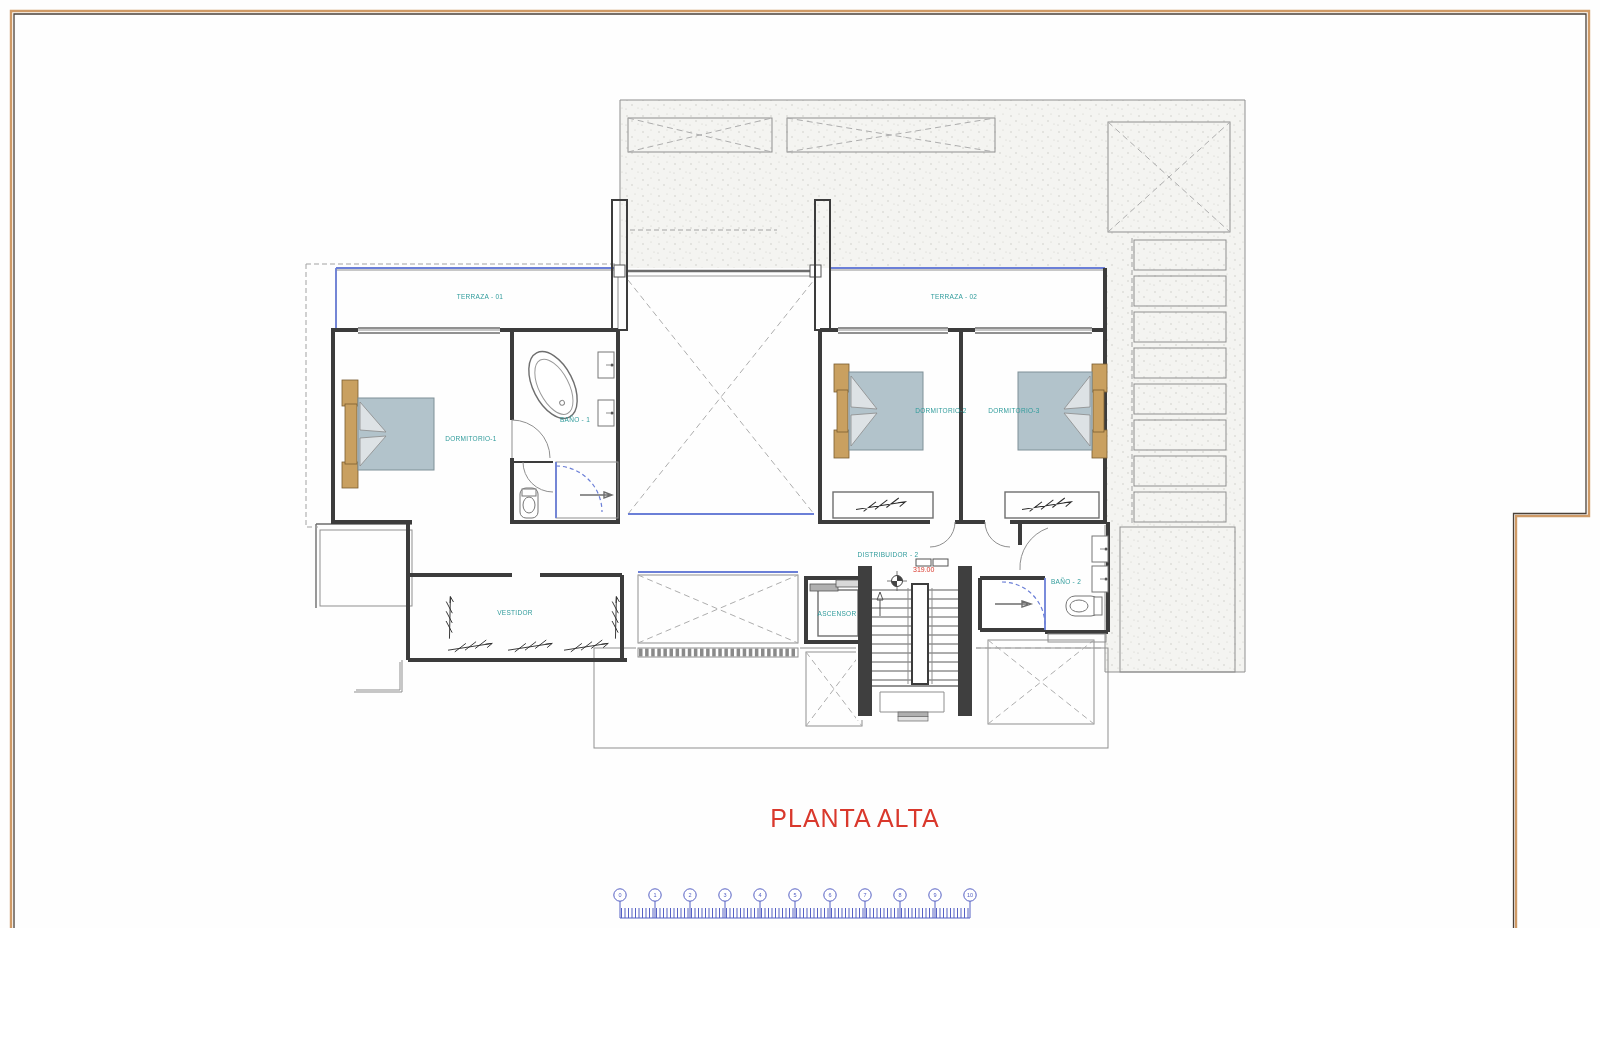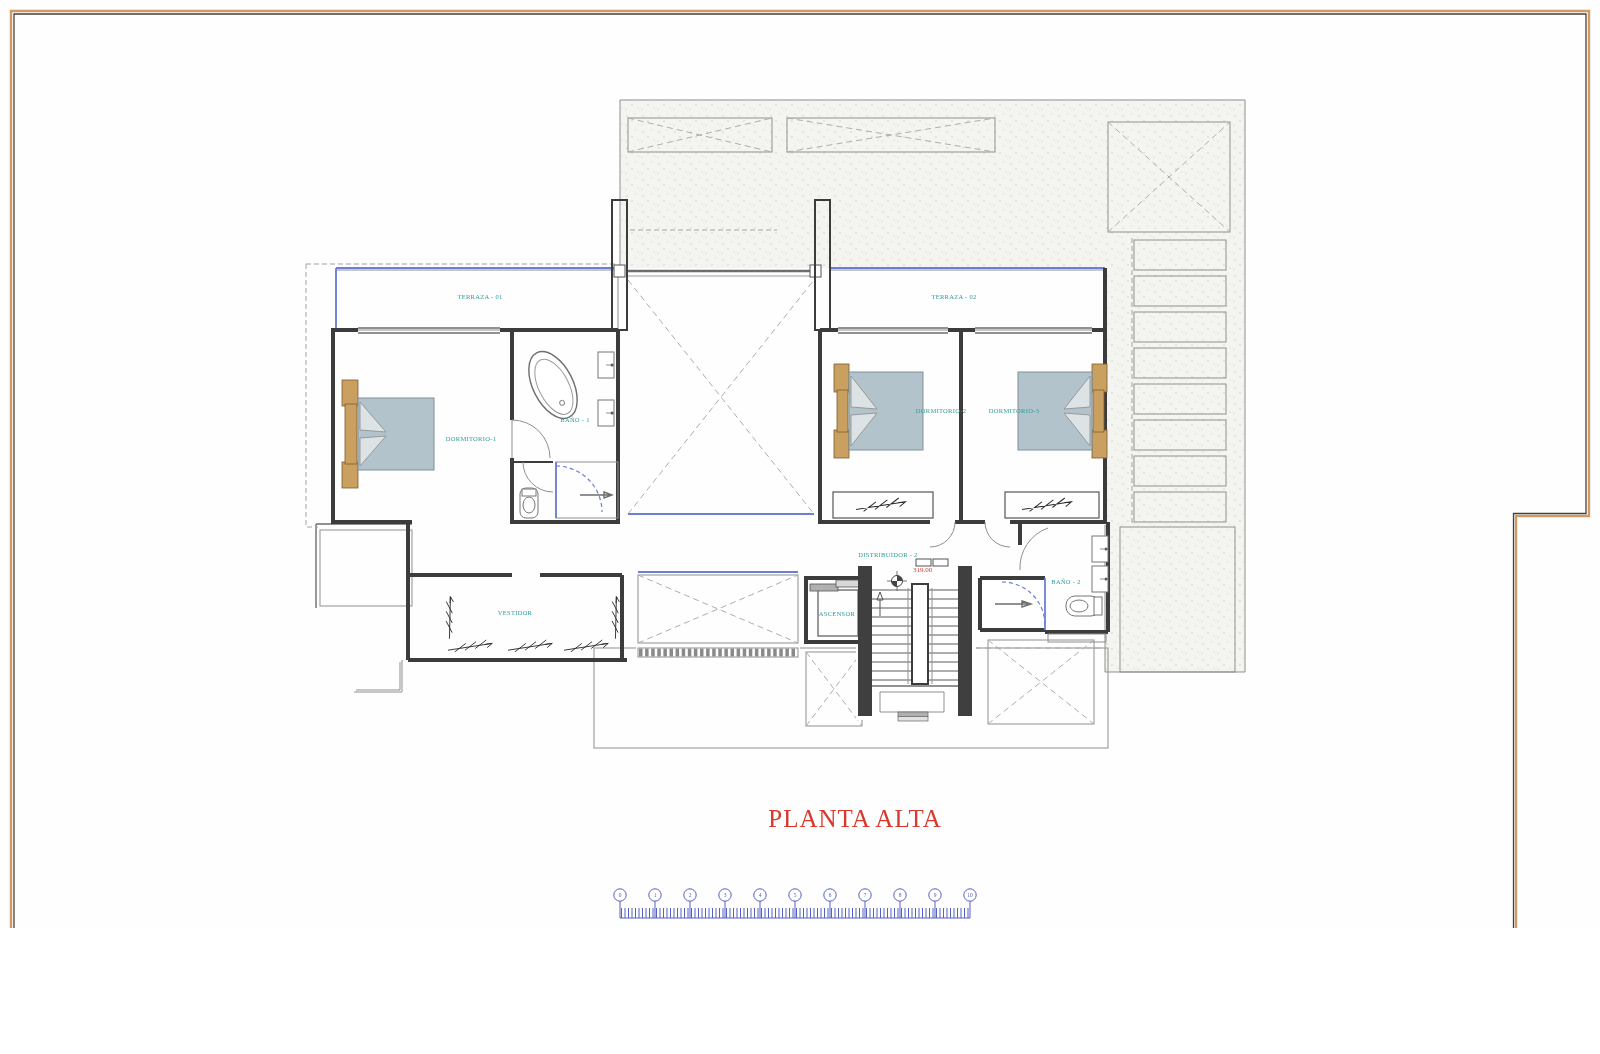--- a/index.html
+++ b/index.html
@@ -1,17 +1,17 @@
 <!DOCTYPE html>
 <html><head>
 <meta charset="utf-8">
 <style>
   html,body{margin:0;padding:0;background:#ffffff;}
   .page{position:relative;width:1600px;height:928px;background:#fefefe;overflow:hidden;
-        font-family:Liberation Serif, serif;}
+        font-family:Liberation Sans, sans-serif;}
   svg{position:absolute;left:0;top:0;}
   
   .w   {stroke:#3c3c3c;stroke-width:4;fill:none;stroke-linecap:butt;}
   .w2  {stroke:#3c3c3c;stroke-width:2;fill:none;}
   .tl  {stroke:#8f8f8f;stroke-width:1;fill:none;}
   .tl2 {stroke:#6e6e6e;stroke-width:1.4;fill:none;}
   .dash{stroke:#a2a2a2;stroke-width:1;fill:none;stroke-dasharray:5 3;}
   .dashX{stroke:#adadad;stroke-width:1;fill:none;stroke-dasharray:6 4;}
   .blue{stroke:#6b7fd7;stroke-width:1.8;fill:none;}
   .bdash{stroke:#6b7fd7;stroke-width:1.2;fill:none;stroke-dasharray:4 3;}

